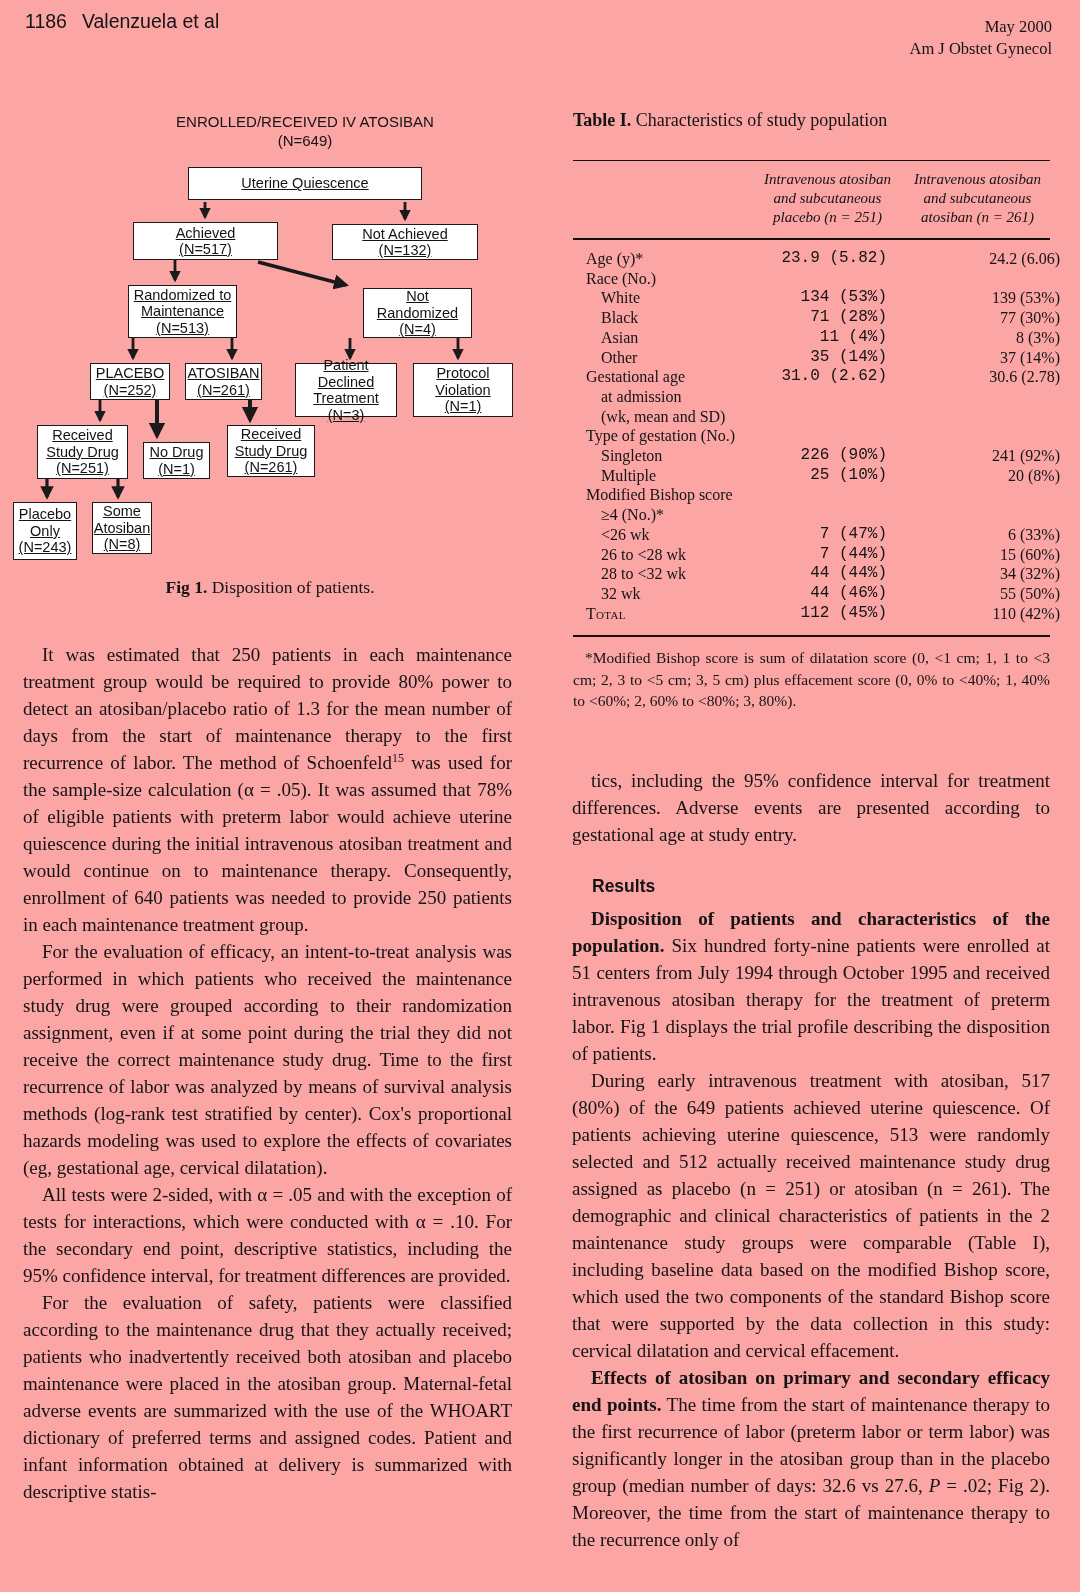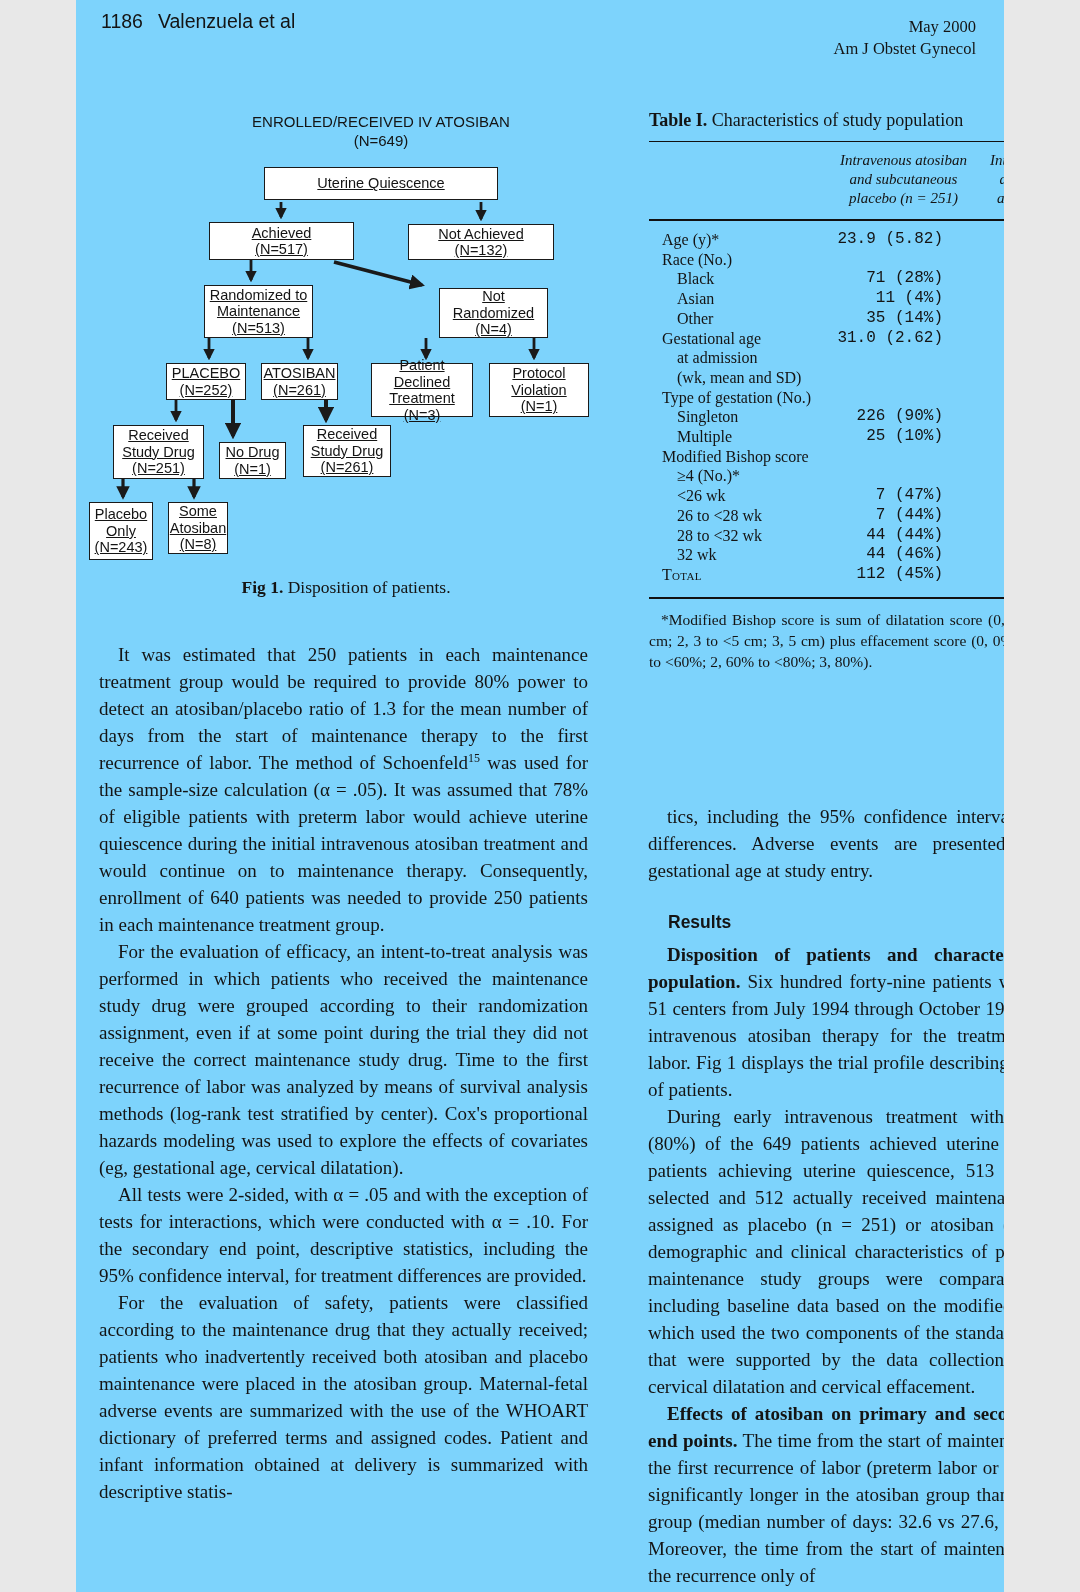--- a/index.html
+++ b/index.html
@@ -1,19 +1,19 @@
 <!DOCTYPE html>
 <html><head>
 <meta charset="utf-8">
 <style>
   * { margin:0; padding:0; box-sizing:border-box; }
   html,body { background:#e8e8e8; }
   .page {
-    position:relative; width:928px; height:1592px; margin:0 auto;
-    background:#7dd3fc; color:#141414; overflow:hidden;
+    position:relative; width:1080px; height:1592px; margin:0 auto;
+    background:#fca5a5; color:#141414; overflow:hidden;
     font-family:"Liberation Serif", serif;
   }
   
   .rh-left { position:absolute; left:25px; top:10px; font-family:"Liberation Sans", sans-serif; font-size:19.5px; }
   .rh-left .folio { margin-right:15px; }
   .rh-right { position:absolute; right:28px; top:16px; text-align:right; font-size:16.5px; line-height:22px; }
 
   
   .figure1 { position:absolute; left:0; top:110px; width:540px; height:500px;
              font-family:"Liberation Sans", sans-serif;padding-left:32px; }
@@ -22,36 +22,36 @@
   .fbox { position:absolute; border:1.7px solid #1a1a1a; background:#fff;
           display:flex; align-items:center; justify-content:center; text-align:center;
           font-size:14.5px; line-height:16.5px; white-space:pre-line;text-decoration:underline; }
   .arrow-layer { position:absolute; left:0; top:0; }
   .fig-caption { position:absolute; left:0; top:467px; width:540px; text-align:center;
                  font-family:"Liberation Serif", serif; font-size:17.5px; }
   .fig-caption b { font-weight:bold; }
 
   
   .table1 { position:absolute; left:573px; top:110px; width:477px; }
-  .t-title { font-size:18px; margin-bottom:10px; }
+  .t-title { font-size:18px; margin-bottom:29px; }
   .t-head { border-top:1.6px solid #111; border-bottom:2.8px solid #111;
             display:grid; grid-template-columns:177px 155px 145px; padding:9px 0 11px; }
   .t-h { font-style:italic; font-size:15px; line-height:19px; text-align:center; white-space:pre-line; }
   .t-body { padding:9px 0 12px; border-bottom:2.6px solid #111; }
-  .trow { display:grid; grid-template-columns:177px 155px 145px; }
+  .trow { display:grid; grid-template-columns:177px 155px 145px;gap:20px; }
   .tlabel { font-size:16px; line-height:19.7px; padding-left:13px; }
   .tlabel.ind1 { padding-left:28px; }
   .tlabel.sc { font-variant:small-caps; letter-spacing:0.3px; }
   .tval  { font-size:16px; line-height:19.7px; text-align:right; padding-right:38px;font-family:Liberation Mono, monospace; }
   .tval2 { font-size:16px; line-height:19.7px; text-align:right; padding-right:30px; }
   .t-footnote { margin-top:10px; font-size:15.5px; line-height:21.3px; text-align:justify; text-indent:12px; }
 
   
   .col-left  { position:absolute; left:23px;  top:641px; width:489px; }
-  .col-right { position:absolute; left:572px; top:803px; width:478px; }
+  .col-right { position:absolute; left:572px; top:767px; width:478px; }
   .bodytext p { font-size:19px; line-height:27px; text-align:justify; text-indent:19px; }
   .bodytext sup { font-size:12px; vertical-align:super; line-height:0; }
   .results-h { font-family:"Liberation Sans", sans-serif; font-weight:bold; font-size:17.5px;
                line-height:27px; margin:25px 0 5px 0; padding-left:20px; }
   .lead { font-weight:bold; }
 </style>
 </head>
 <body>
 
 <div class="page">
@@ -149,20 +149,25 @@
           <div class="tlabel ind0">Age (y)*</div>
           <div class="tval">23.9 (5.82)</div>
           <div class="tval2">24.2 (6.06)</div>
         </div>
         <div class="trow">
           <div class="tlabel ind0">Race (No.)</div>
           <div class="tval"></div>
           <div class="tval2"></div>
         </div>
         <div class="trow">
+          <div class="tlabel ind1">White</div>
+          <div class="tval">134 (53%)</div>
+          <div class="tval2">139 (53%)</div>
+        </div>
+        <div class="trow">
           <div class="tlabel ind1">Black</div>
           <div class="tval">71 (28%)</div>
           <div class="tval2">77 (30%)</div>
         </div>
         <div class="trow">
           <div class="tlabel ind1">Asian</div>
           <div class="tval">11 (4%)</div>
           <div class="tval2">8 (3%)</div>
         </div>
         <div class="trow">

